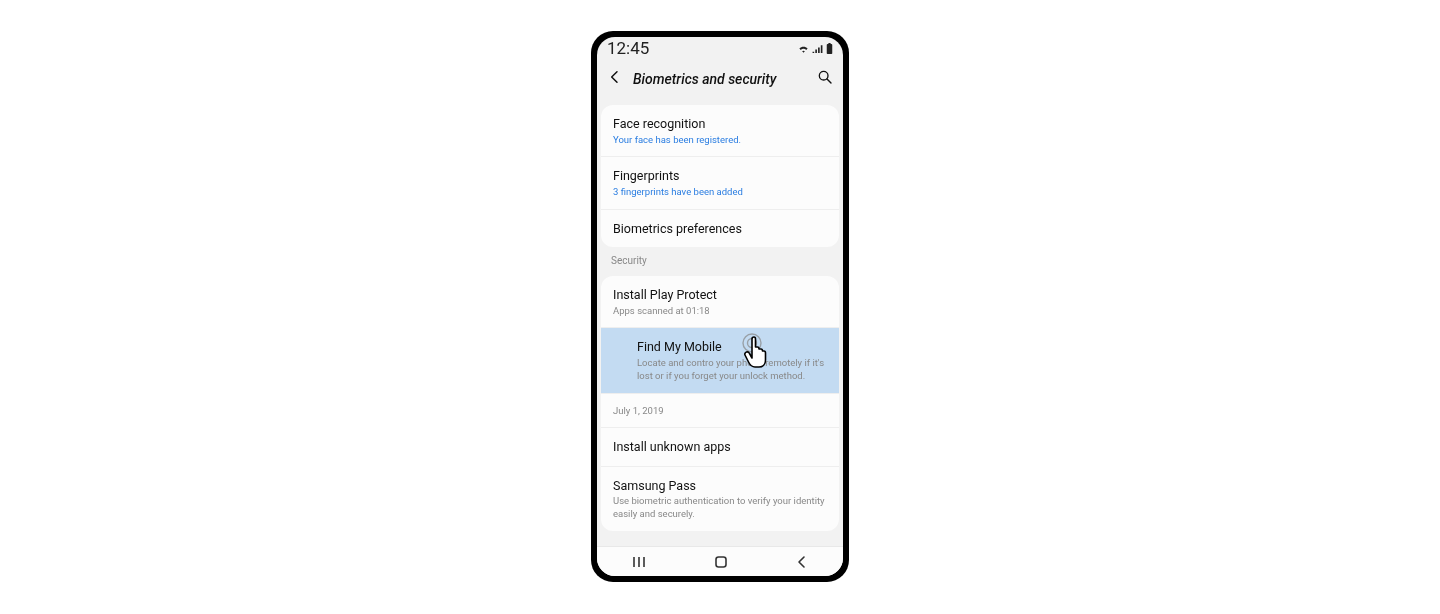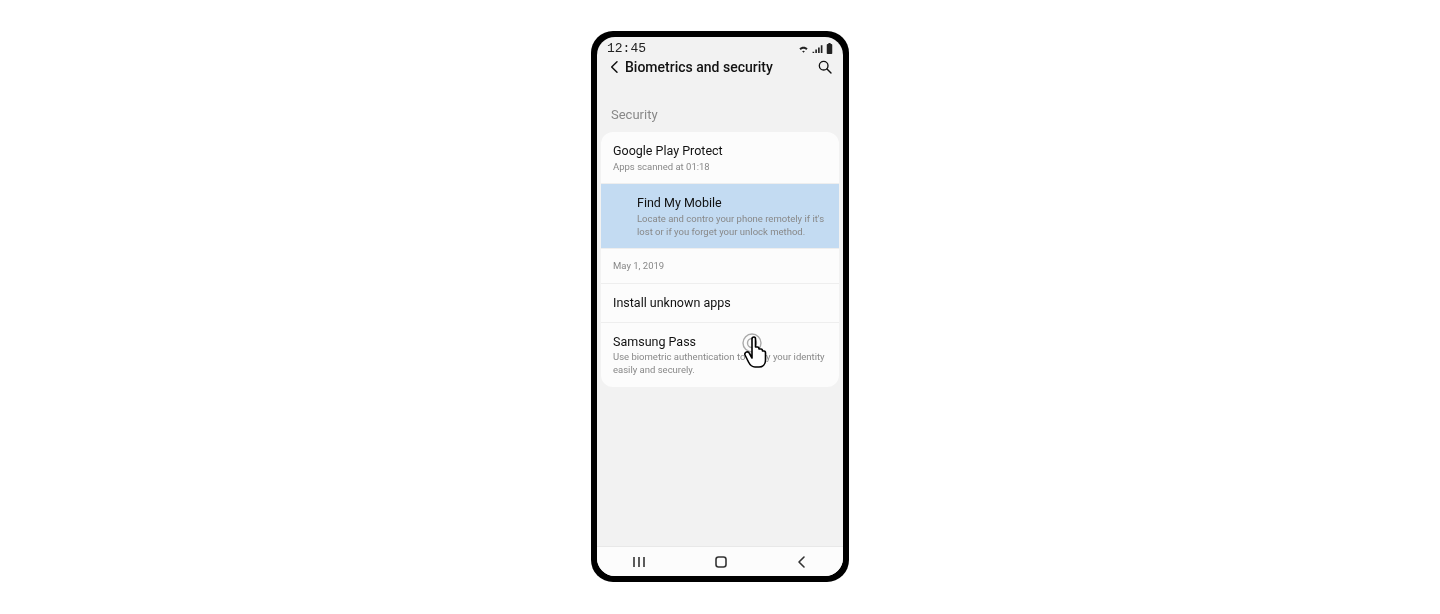--- a/index.html
+++ b/index.html
@@ -29,35 +29,35 @@
     display: flex;
     flex-direction: column;
     position: relative;
   }
   .status-bar {
     height: 22px;
     display: flex;
     align-items: center;
     justify-content: space-between;
     padding: 0 10px;
-    font-size: 13px;
+    font-size: 17px;
     color: #222;
-    font-family: Liberation Mono, monospace;
   }
   .status-icons {
     display: flex;
     align-items: center;
     gap: 3px;
   }
   .app-bar {
     height: 40px;
     display: flex;
-    align-items: flex-start;
+    align-items: center;
     padding: 0 10px;
-    gap: 2px;
+    gap: 10px;
+    font-style: italic;
   }
   .app-title {
     flex: 1;
     font-size: 14px;
     font-weight: 500;
     color: #111;
   }
   .content {
     flex: 1;
     overflow: hidden;
@@ -80,21 +80,21 @@
     line-height: 1.4;
   }
   .row-sub {
     font-size: 9.5px;
     color: #888;
     line-height: 1.35;
     margin-top: 1px;
   }
   .row-sub.link { color: #2a7de1; }
   .section-header {
-    font-size: 13px;
+    font-size: 10px;
     color: #888;
     padding: 8px 14px 4px 14px;
   }
   .highlight {
     background: #c3dbf2;
     padding-left: 36px;
   }
   .nav-bar {
     height: 30px;
     display: flex;
@@ -149,34 +149,47 @@
       <span>
         <svg width="16" height="16" viewBox="0 0 24 24">
             <circle cx="10" cy="10" r="6.5" stroke="#111" stroke-width="2" fill="none"></circle>
             <line x1="15" y1="15" x2="21" y2="21" stroke="#111" stroke-width="2" stroke-linecap="round"></line>
           </svg>
       </span>
     </div>
 
     <div class="content">
 
+      <div class="card">
+        <div class="row">
+          <div class="row-title">Face recognition</div>
+          <div class="row-sub link">Your face has been registered.</div>
+        </div>
+        <div class="row">
+          <div class="row-title">Fingerprints</div>
+          <div class="row-sub link">3 fingerprints have been added</div>
+        </div>
+        <div class="row">
+          <div class="row-title">Biometrics preferences</div>
+        </div>
+      </div>
 
       <div class="section-header">Security</div>
 
       <div class="card">
         <div class="row">
-          <div class="row-title">Google Play Protect</div>
+          <div class="row-title">Install Play Protect</div>
           <div class="row-sub">Apps scanned at 01:18</div>
         </div>
         <div class="row highlight">
           <div class="row-title">Find My Mobile</div>
           <div class="row-sub">Locate and contro your phone remotely if it's lost or if you forget your unlock method.</div>
         </div>
         <div class="row">
-          <div class="row-sub">May 1, 2019</div>
+          <div class="row-sub">July 1, 2019</div>
         </div>
         <div class="row">
           <div class="row-title">Install unknown apps</div>
         </div>
         <div class="row">
           <div class="row-title">Samsung Pass</div>
           <div class="row-sub">Use biometric authentication to verify your identity easily and securely.</div>
         </div>
       </div>
 

